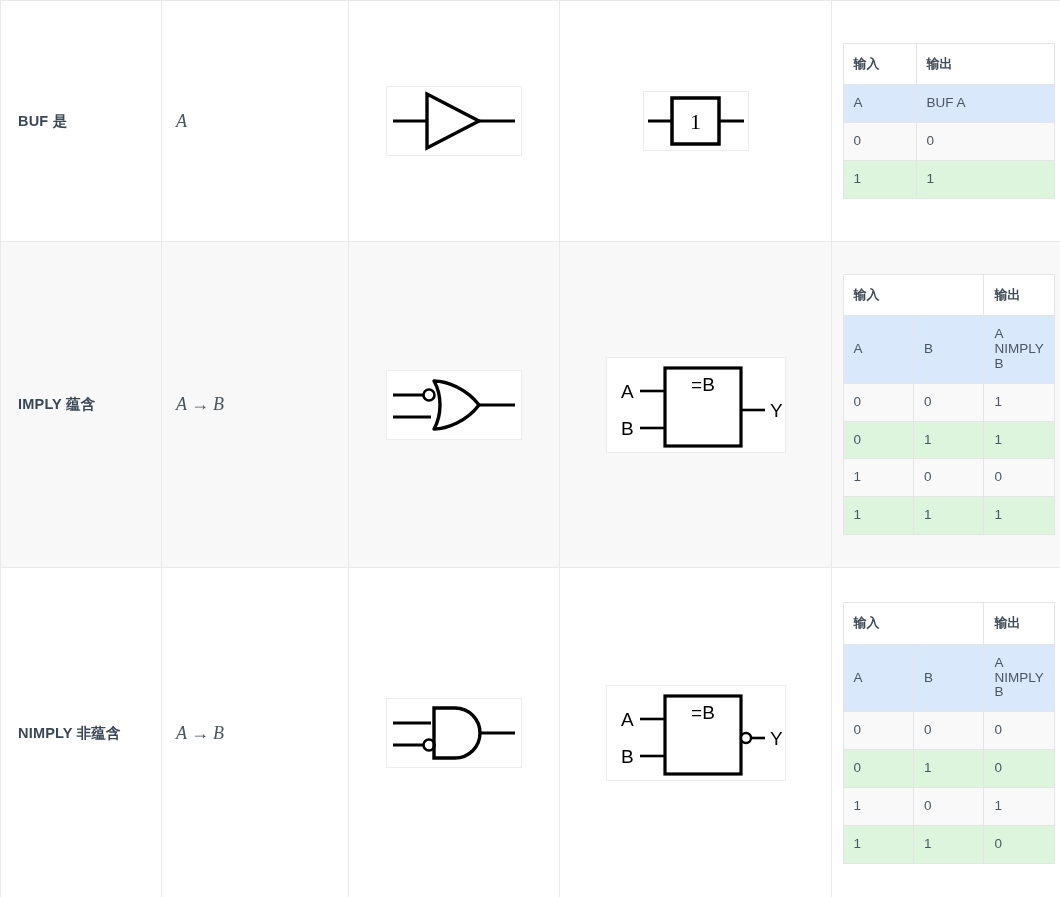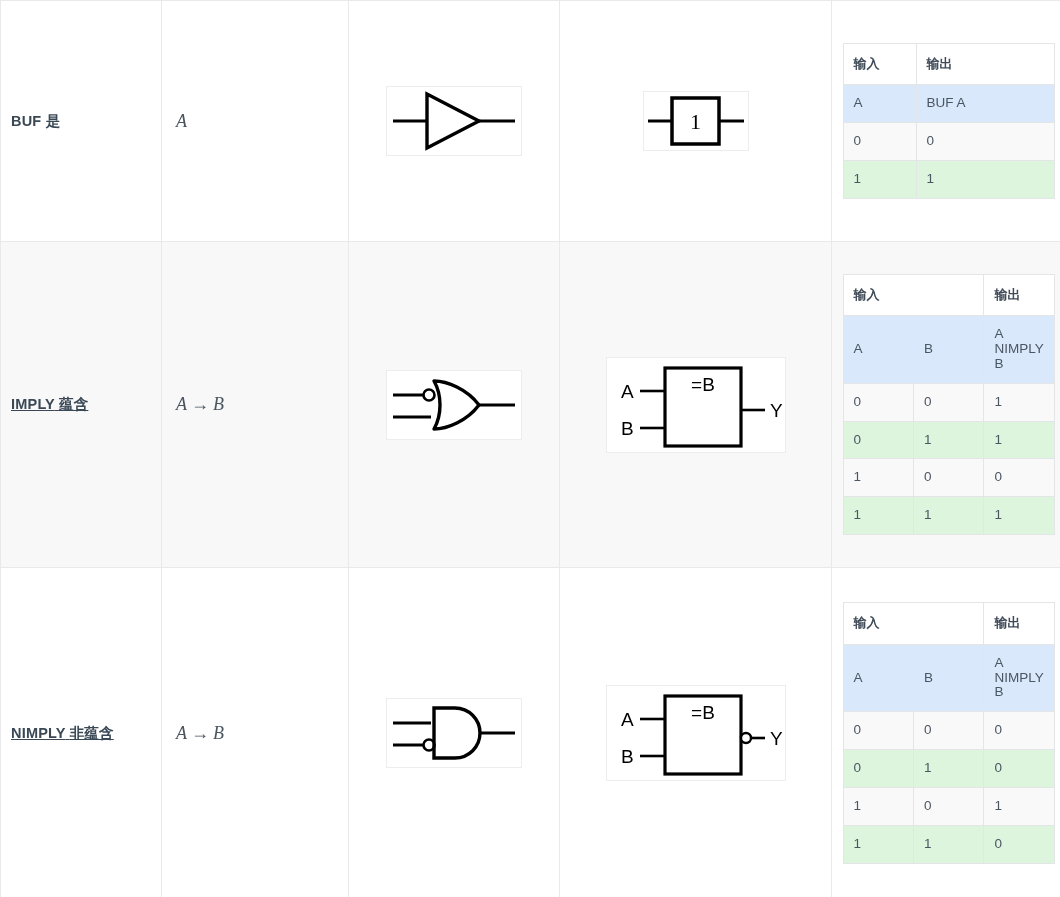--- a/index.html
+++ b/index.html
@@ -33,21 +33,21 @@
   .col-expr   { width: 186px; }
   .col-ansi   { width: 210px; }
   .col-iec    { width: 271px; }
   .col-truth  { width: 233px; }
 
   .gate-name {
     font-size: 14.5px;
     font-weight: bold;
     color: #3a4856;
     letter-spacing: .2px;
-    padding-left: 10px;
+    padding-left: 17px;
   }
   .gate-name .cjk { font-weight: bold; }
 
   .gate-expr {
     font-family: "Liberation Serif", serif;
     font-style: italic;
     font-size: 18px;
     color: #4a5560;
     padding-left: 14px;
     white-space: nowrap;
@@ -163,21 +163,21 @@
               <td>1</td>
               <td>1</td>
             </tr>
           </tbody>
         </table>
       </div>
     </td>
   </tr>
 
   <tr class="row-even">
-    <td class="col-name" style="height:325px;text-decoration:underline;">
+    <td class="col-name" style="height:325px;">
       <div class="gate-name">
         <span>IMPLY</span>
         <span class="cjk">蕴含</span>
       </div>
     </td>
     <td class="col-expr">
       <div class="gate-expr">
         <span>A</span><span class="arrow">→</span><span>B</span>
       </div>
     </td>
@@ -243,21 +243,21 @@
               <td>1</td>
               <td>1</td>
             </tr>
           </tbody>
         </table>
       </div>
     </td>
   </tr>
 
   <tr class="row-odd">
-    <td class="col-name" style="height:330px;text-decoration:underline;">
+    <td class="col-name" style="height:330px;">
       <div class="gate-name">
         <span>NIMPLY</span>
         <span class="cjk">非蕴含</span>
       </div>
     </td>
     <td class="col-expr">
       <div class="gate-expr">
         <span>A</span><span class="arrow">→</span><span>B</span>
       </div>
     </td>

